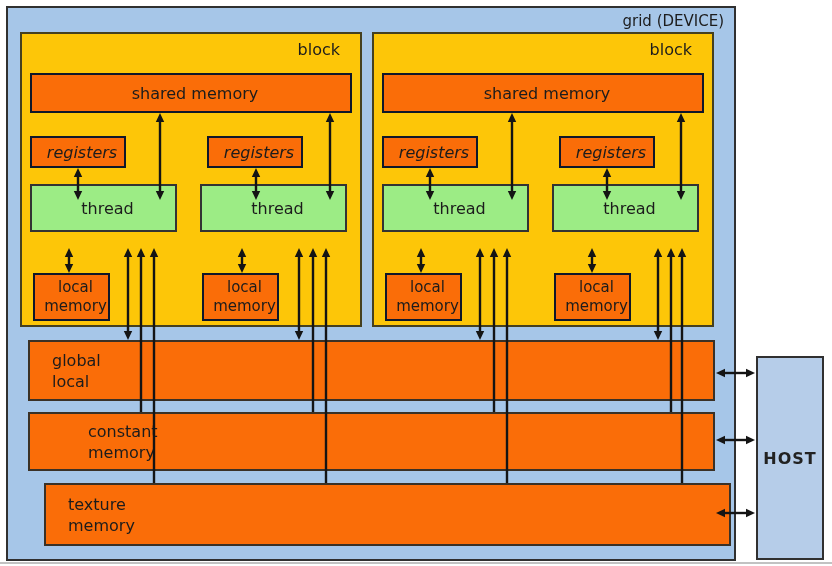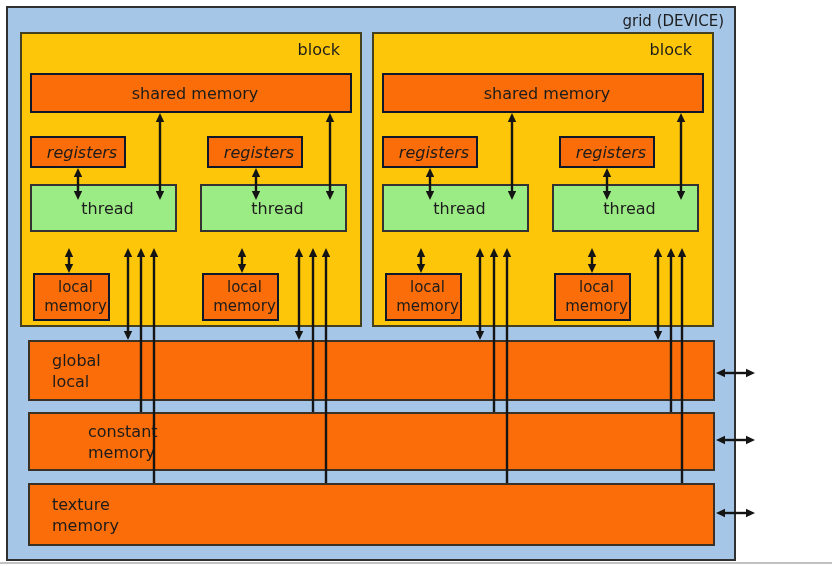--- a/index.html
+++ b/index.html
@@ -40,21 +40,21 @@
   }
   .thr-1 { left:8px; } .thr-2 { left:178px; }
   .localmem { top:239px; width:77px; height:48px; font-size:15px; line-height:19px; }
   .loc-1 { left:11px; } .loc-2 { left:180px; }
   .bar {
     left:20px; width:687px; background:var(--memory-fill,#FA6D08);
     border:2px solid #3a3126; display:flex; align-items:center;
   }
   .bar-global   { top:332px; height:61px; }
   .bar-constant { top:404px; height:59px;padding-left:36px; }
-  .bar-texture  { top:475px; height:63px; }
+  .bar-texture  { top:475px; height:63px;margin-left:16px; }
   .bar-label { padding-left:22px; font-size:16px; line-height:21px; }
   .host {
     left:756px; top:356px; width:68px; height:204px;
     background:var(--host-fill,#B6CDE9); border:2px solid #303030;
     display:flex; align-items:center; justify-content:center;
   }
   .host-label { font-size:16px; font-weight:bold; letter-spacing:1px; color:#222; }
   .two-line { white-space:pre-line; }
   .arrow-layer { left:0; top:0; width:832px; height:566px; pointer-events:none; }
   .bottom-rule { left:0; top:562px; width:832px; height:2px; background:#c2c2c2; }
@@ -128,20 +128,23 @@
     <div class="abs bar bar-constant">
       <div class="bar-label two-line">constant
 memory</div>
     </div>
     <div class="abs bar bar-texture">
       <div class="bar-label two-line">texture
 memory</div>
     </div>
   </div>
 
+  <div class="abs host">
+    <span class="host-label">HOST</span>
+  </div>
 
   <svg class="abs arrow-layer" viewBox="0 0 832 566" xmlns="http://www.w3.org/2000/svg">
       <g>
         <line x1="78" y1="177" x2="78" y2="191" stroke="#141414" stroke-width="2.4"></line>
         <polygon points="78,168 73.8,177 82.2,177" fill="#141414"></polygon>
         <polygon points="78,200 82.2,191 73.8,191" fill="#141414"></polygon>
       </g>
       <g>
         <line x1="160" y1="122" x2="160" y2="191" stroke="#141414" stroke-width="2.4"></line>
         <polygon points="160,113 155.8,122 164.2,122" fill="#141414"></polygon>

